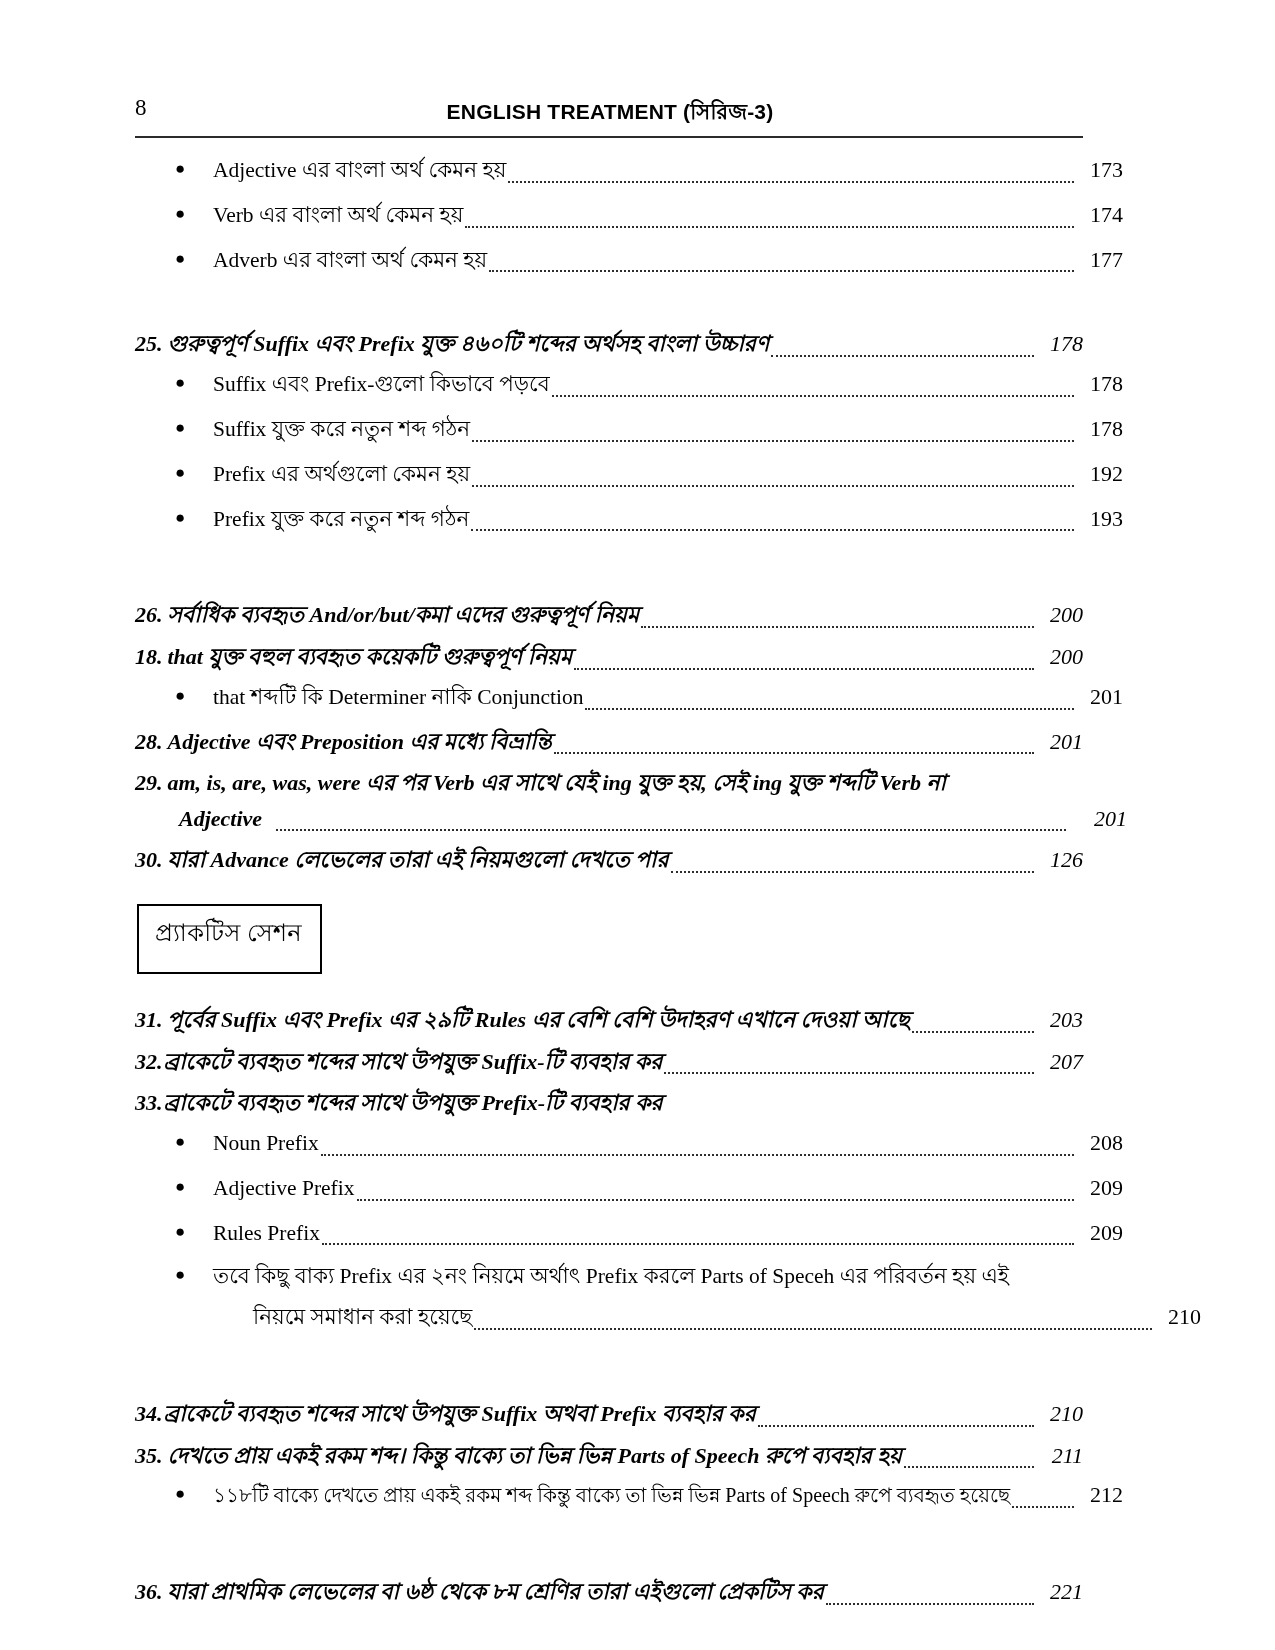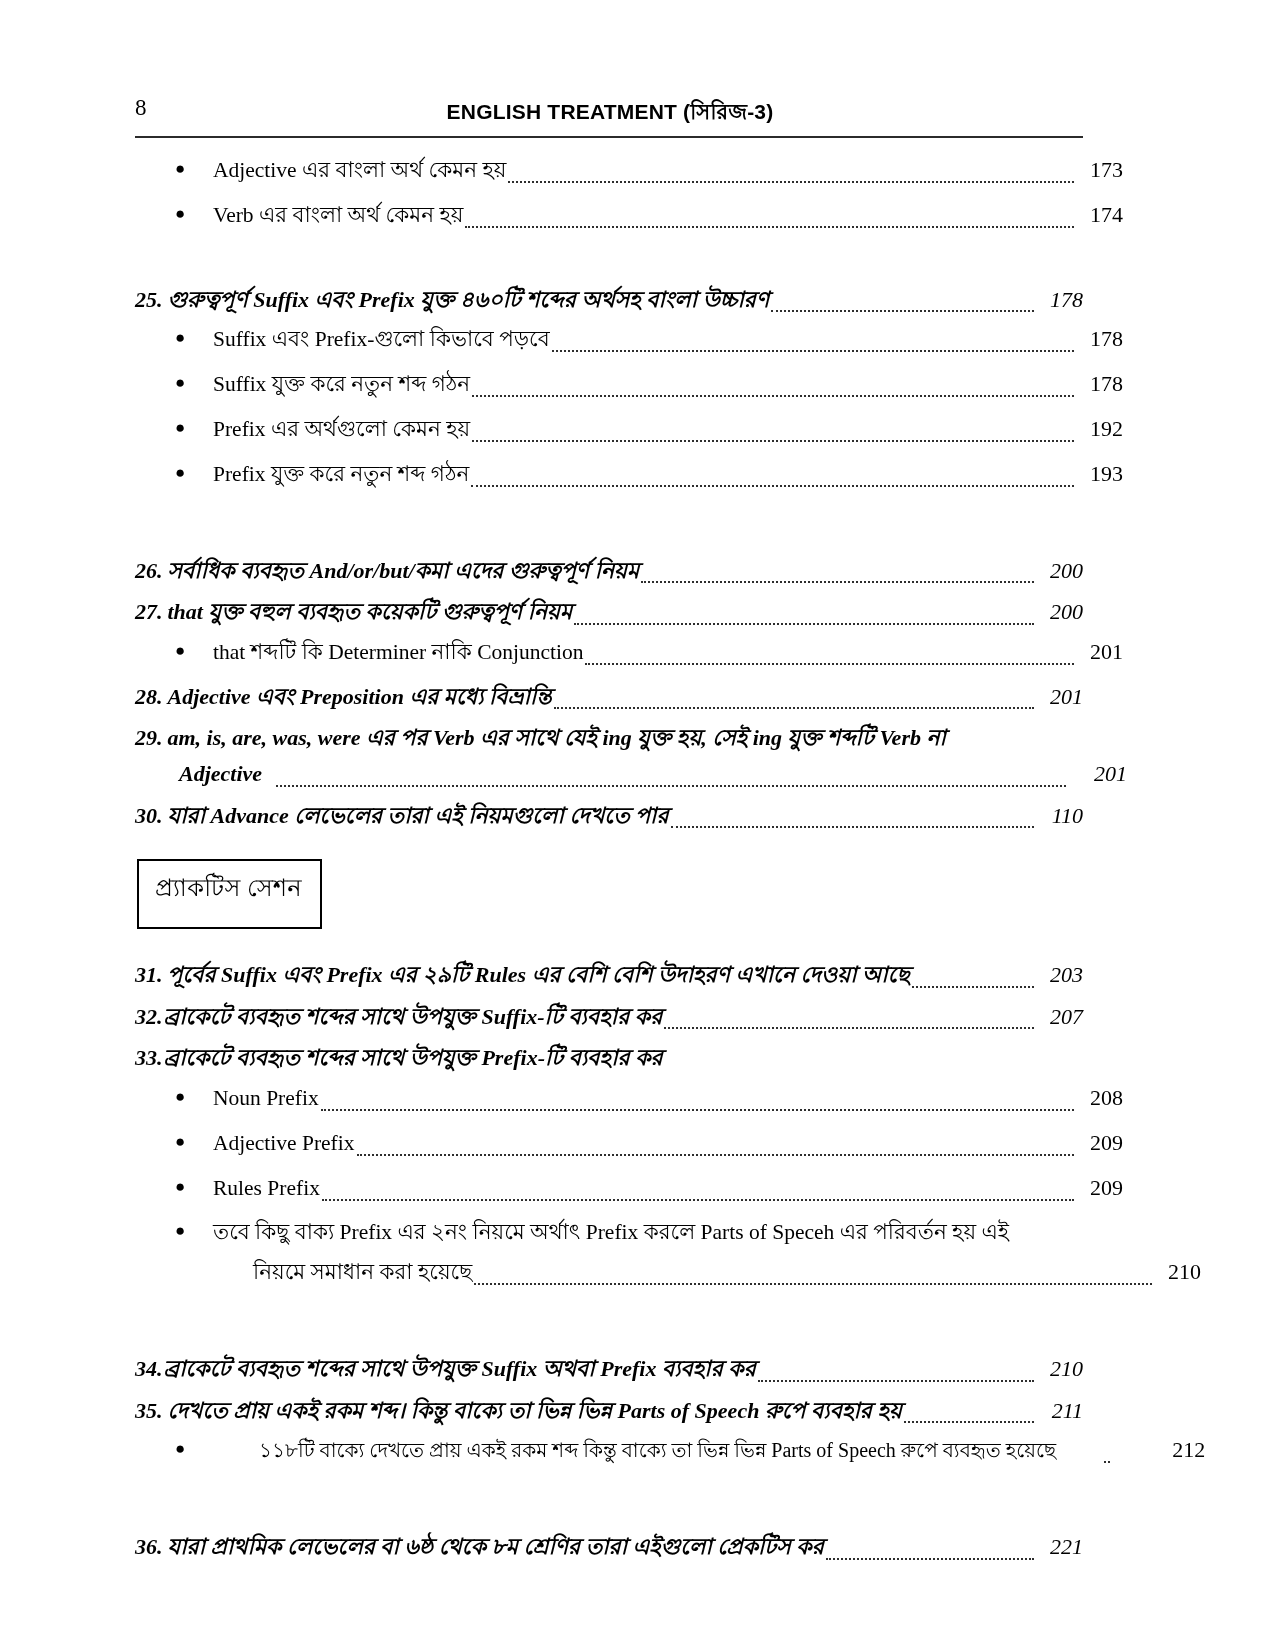--- a/index.html
+++ b/index.html
@@ -165,20 +165,26 @@
       <span class="txt">Adjective এর বাংলা অর্থ কেমন হয়</span>
       <span class="lead"></span>
       <span class="pg">173</span>
     </div>
     <div class="row lvl2">
       <span class="bullet"></span>
       <span class="txt">Verb এর বাংলা অর্থ কেমন হয়</span>
       <span class="lead"></span>
       <span class="pg">174</span>
     </div>
+    <div class="row lvl2">
+      <span class="bullet"></span>
+      <span class="txt">Adverb এর বাংলা অর্থ কেমন হয়</span>
+      <span class="lead"></span>
+      <span class="pg">177</span>
+    </div>
 
     <div class="gap-md"></div>
 
     <div class="row lvl1">
       <span class="num">25.</span>
       <span class="txt">গুরুত্বপূর্ণ Suffix এবং Prefix যুক্ত ৪৬০টি শব্দের অর্থসহ বাংলা উচ্চারণ</span>
       <span class="lead"></span>
       <span class="pg">178</span>
     </div>
 
@@ -210,21 +216,21 @@
     <div class="gap-lg"></div>
 
     <div class="row lvl1">
       <span class="num">26.</span>
       <span class="txt">সর্বাধিক ব্যবহৃত And/or/but/কমা এদের গুরুত্বপূর্ণ নিয়ম</span>
       <span class="lead"></span>
       <span class="pg">200</span>
     </div>
 
     <div class="row lvl1">
-      <span class="num">27.</span>
+      <span class="num">18.</span>
       <span class="txt">that যুক্ত বহুল ব্যবহৃত কয়েকটি গুরুত্বপূর্ণ নিয়ম</span>
       <span class="lead"></span>
       <span class="pg">200</span>
     </div>
 
     <div class="row lvl2">
       <span class="bullet"></span>
       <span class="txt">that শব্দটি কি Determiner নাকি Conjunction</span>
       <span class="lead"></span>
       <span class="pg">201</span>
@@ -245,21 +251,21 @@
     <div class="row lvl1 cont lvl1-cont">
       <span class="txt">Adjective</span>
       <span class="lead"></span>
       <span class="pg">201</span>
     </div>
 
     <div class="row lvl1">
       <span class="num">30.</span>
       <span class="txt">যারা Advance লেভেলের তারা এই নিয়মগুলো দেখতে পার</span>
       <span class="lead"></span>
-      <span class="pg">110</span>
+      <span class="pg">126</span>
     </div>
 
     <div class="section-box-wrap">
       <span class="section-box">প্র্যাকটিস সেশন</span>
     </div>
 
     <div class="row lvl1">
       <span class="num">31.</span>
       <span class="txt">পূর্বের Suffix এবং Prefix এর ২৯টি Rules এর বেশি বেশি উদাহরণ এখানে দেওয়া আছে</span>
       <span class="lead"></span>
@@ -316,21 +322,21 @@
       <span class="pg">210</span>
     </div>
 
     <div class="row lvl1">
       <span class="num">35.</span>
       <span class="txt">দেখতে প্রায় একই রকম শব্দ। কিন্তু বাক্যে তা ভিন্ন ভিন্ন Parts of Speech রুপে ব্যবহার হয়</span>
       <span class="lead"></span>
       <span class="pg">211</span>
     </div>
 
-    <div class="row lvl2" style="font-size:20px;gap:46px;">
+    <div class="row lvl2" style="font-size:20px;">
       <span class="bullet"></span>
       <span class="txt">১১৮টি বাক্যে দেখতে প্রায় একই রকম শব্দ কিন্তু বাক্যে তা ভিন্ন ভিন্ন Parts of Speech রুপে ব্যবহৃত হয়েছে</span>
       <span class="lead"></span>
       <span class="pg">212</span>
     </div>
 
     <div class="gap-lg"></div>
 
     <div class="row lvl1">
       <span class="num">36.</span>

